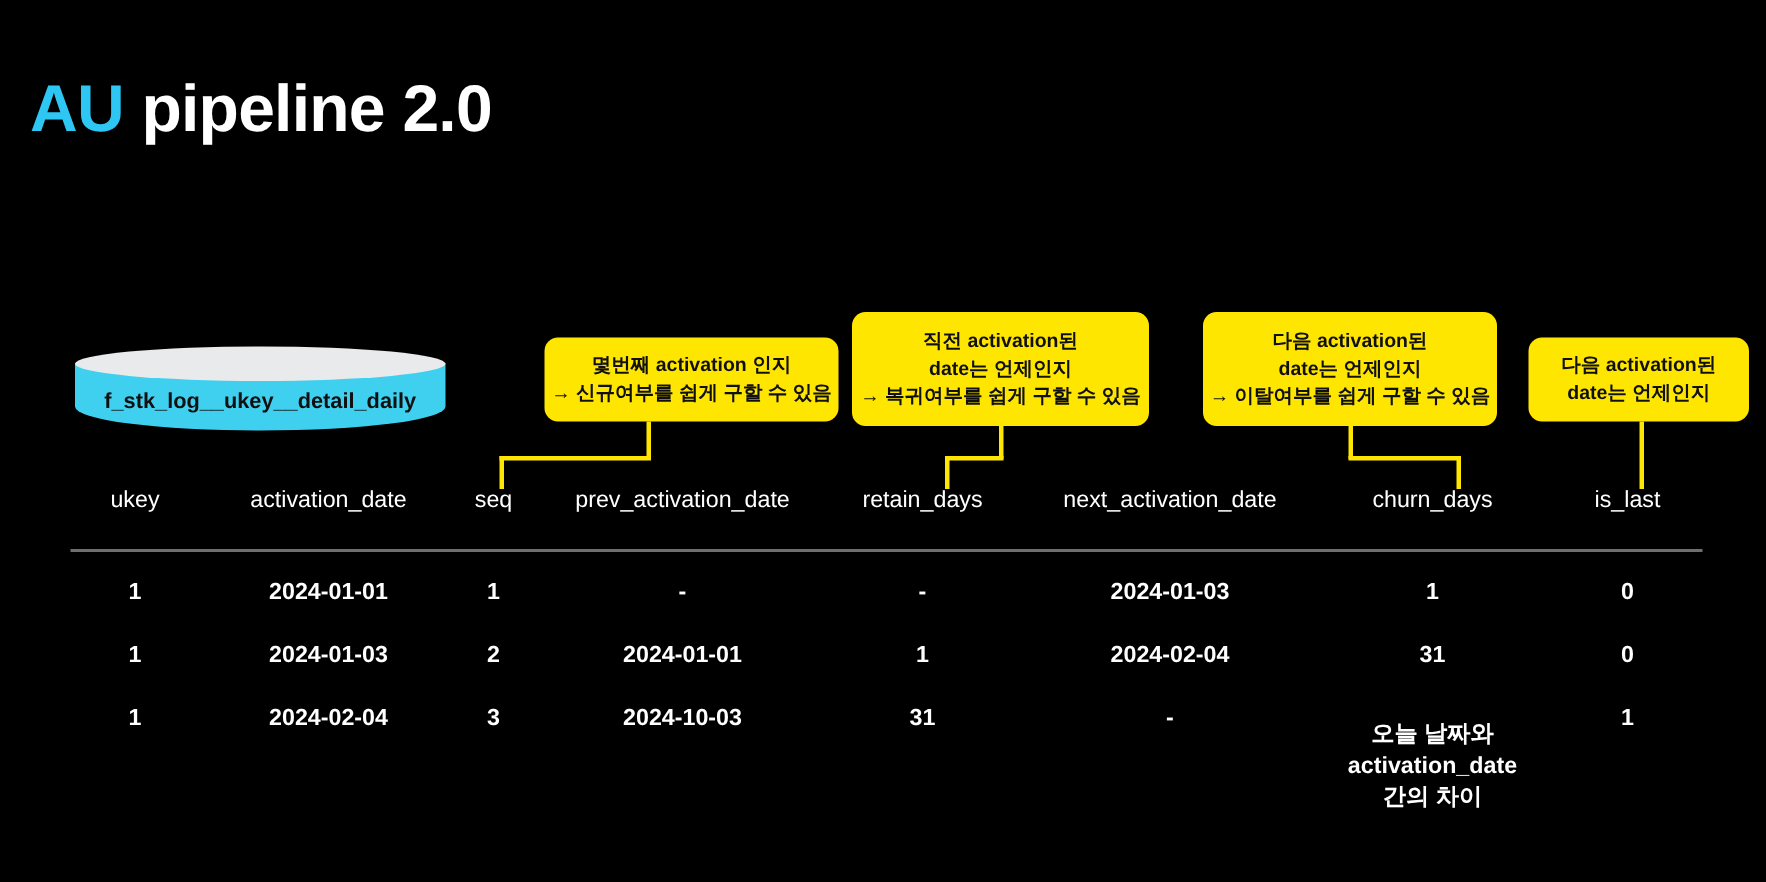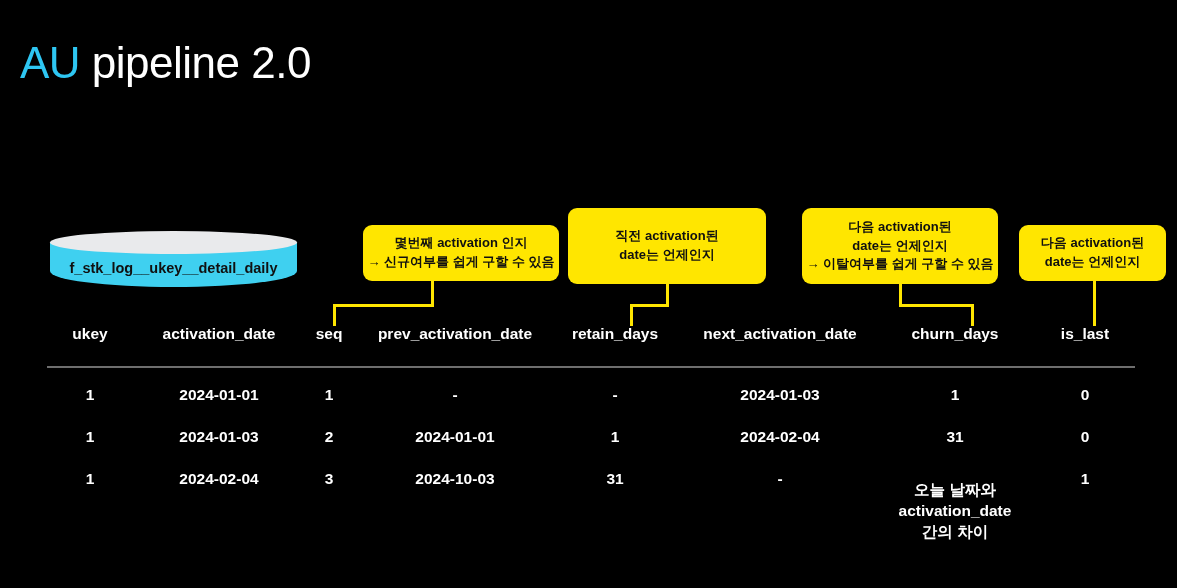--- a/index.html
+++ b/index.html
@@ -6,22 +6,22 @@
   html, body {
     width: 1177px; height: 588px;
     background: #000000;
     font-family: "Liberation Sans", "DejaVu Sans", sans-serif;
     overflow: hidden;
   }
   #stage { position: relative; width: 1177px; height: 588px; background: #000; }
 
   
   .title {
-    position: absolute; left: 20px; top: 38px;
-    font-size: 44px; font-weight: normal; letter-spacing: -0.5px;
+    position: absolute; left: 20px; top: 48px;
+    font-size: 44px; font-weight: bold; letter-spacing: -0.5px;
     color: #ffffff; white-space: nowrap;
   }
   .title .au { color: #2ec6f2; }
 
   
   .cylinder { position: absolute; left: 50px; top: 231px; width: 238px; height: 62px; }
   .cyl-body {
     position: absolute; left: 0; top: 11px; width: 247px; height: 45px;
     background: #3fd0f0; border-radius: 0 0 124px 124px / 0 0 16px 16px;
   }
@@ -59,21 +59,21 @@
   .conn-h { height: 3px; }
 
   
   .table { position: absolute; left: 40px; top: 325px; width: 1100px; }
   .divider {
     position: absolute; left: 47px; top: 366px; width: 1088px; height: 2px;
     background: #6e6e6e;
   }
   table { width: 1100px; border-collapse: collapse; table-layout: fixed; }
   th {
-    color: #ffffff; font-size: 15.5px; font-weight: bold;
+    color: #ffffff; font-size: 15.5px; font-weight: normal;
     padding: 0 0 18px 0; white-space: nowrap; text-align: center;
     vertical-align: bottom;
   }
   td {
     color: #ffffff; font-size: 15.5px; font-weight: bold;
     text-align: center; vertical-align: top;
     padding-top: 24px; white-space: nowrap;
   }
   tbody tr:first-child td { padding-top: 25px; }
   td .ml { line-height: 1.35; margin-top: 10px; }
@@ -104,20 +104,21 @@
     <div>몇번째 activation 인지</div>
     <div>→ 신규여부를 쉽게 구할 수 있음</div>
   </div>
   <div class="conn conn-v" style="left:431px; top:281px; height:25px;"></div>
   <div class="conn conn-h" style="left:333px; top:304px; width:101px;"></div>
   <div class="conn conn-v" style="left:333px; top:304px; height:22px;"></div>
 
   <div class="callout c2">
     <div>직전 activation된</div>
     <div>date는 언제인지</div>
+    <div>→ 복귀여부를 쉽게 구할 수 있음</div>
   </div>
   <div class="conn conn-v" style="left:666px; top:284px; height:22px;"></div>
   <div class="conn conn-h" style="left:630px; top:304px; width:39px;"></div>
   <div class="conn conn-v" style="left:630px; top:304px; height:22px;"></div>
 
   <div class="callout c3">
     <div>다음 activation된</div>
     <div>date는 언제인지</div>
     <div>→ 이탈여부를 쉽게 구할 수 있음</div>
   </div>

